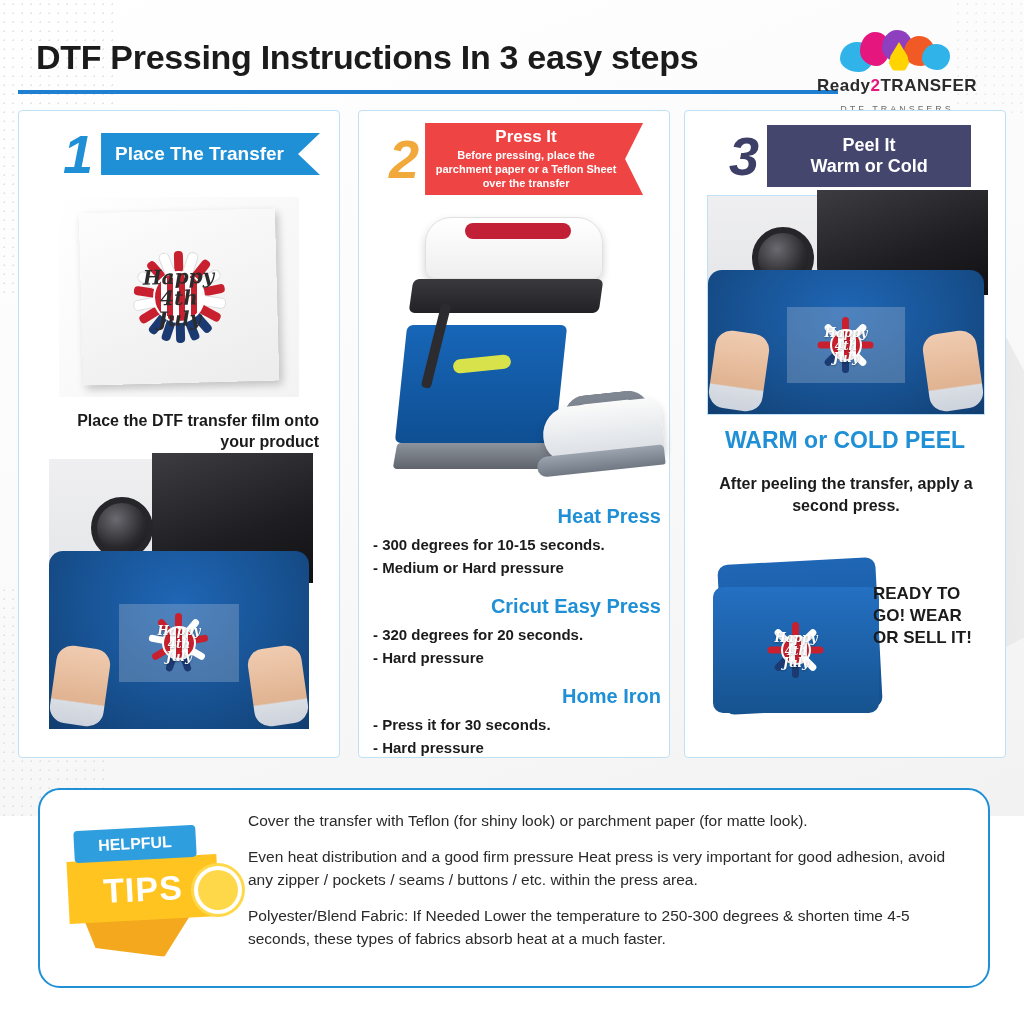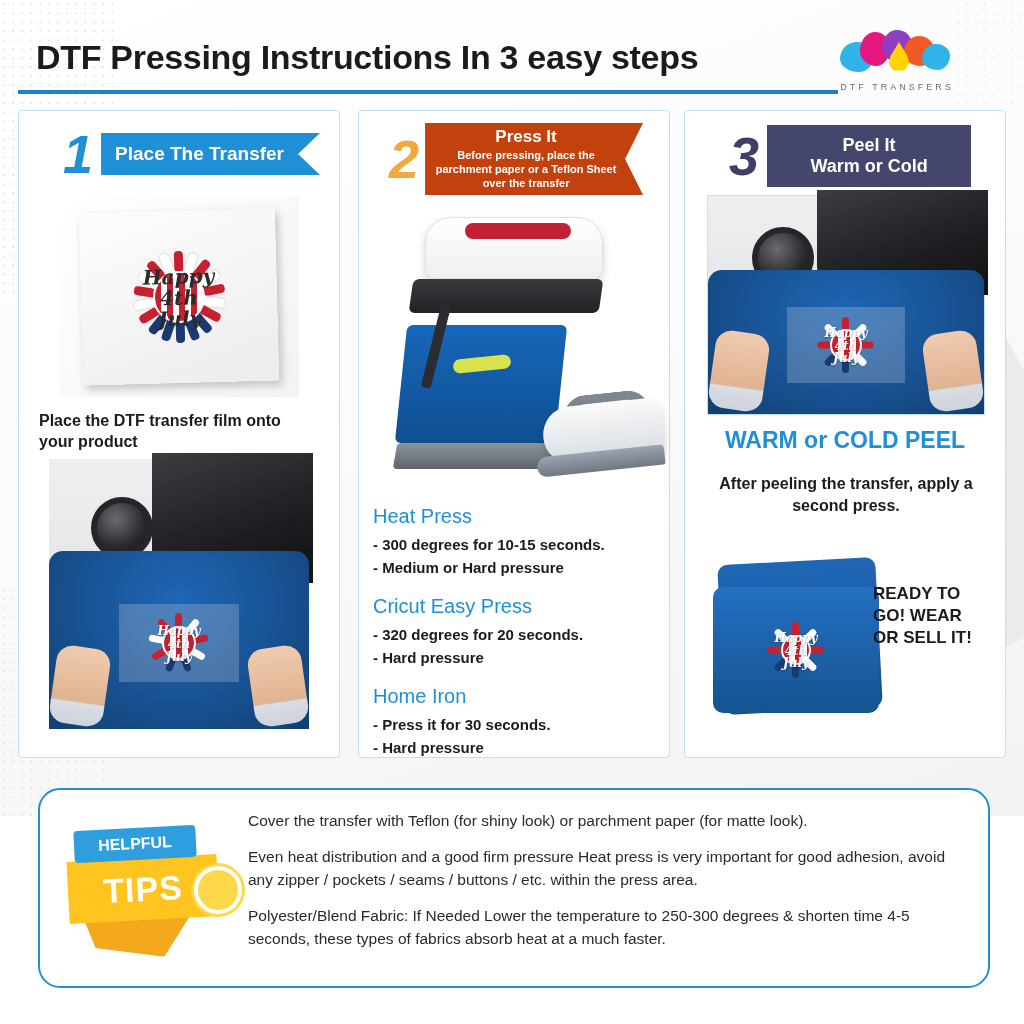--- a/index.html
+++ b/index.html
@@ -110,21 +110,21 @@
   .r1 .ribbon-body {
     background: #1f8fd6; height: 42px; padding: 0 18px 0 14px;
     font-size: 19px; margin-left: 8px;
     clip-path: polygon(0 0, 100% 0, calc(100% - 22px) 50%, 100% 100%, 0 100%);
     padding-right: 36px;
   }
   
   .r2 { left: 30px; top: 12px; }
   .r2 .num { color: #f0a93a; }
   .r2 .ribbon-body {
-    background: #c2410c; min-height: 72px; width: 218px; margin-left: 6px;
+    background: #ef4444; min-height: 72px; width: 218px; margin-left: 6px;
     clip-path: polygon(0 0, 100% 0, calc(100% - 18px) 50%, 100% 100%, 0 100%);
     padding: 4px 24px 4px 8px;
   }
   .r2 .big { font-size: 17px; margin-bottom: 2px; }
   .r2 .small { font-size: 11px; line-height: 1.25; font-weight: bold; }
   
   .r3 { left: 44px; top: 14px; }
   .r3 .num { color: #3d3f66; }
   .r3 .ribbon-body {
     background: #44466e; height: 62px; width: 204px; margin-left: 8px;
@@ -162,21 +162,21 @@
   }
   .art .script {
     position: absolute; left: 50%; top: 50%; transform: translate(-50%,-48%);
     font-family: "DejaVu Serif", serif; font-style: italic; font-weight: bold;
     color: #ffffff; text-align: center; line-height: 1.05;
     text-shadow: 0 1px 2px rgba(0,0,0,.35);
     z-index: 3;
   }
 
   .cap {
-    position: absolute; text-align: left; font-weight: bold; color: #1b1b1b;
+    position: absolute; text-align: right; font-weight: bold; color: #1b1b1b;
   }
   .cap1 { left: 20px; top: 300px; width: 280px; font-size: 16px; line-height: 1.3; }
 
   
   .press-photo {
     background: linear-gradient(180deg,#efeff1 0%,#e6e7ea 40%,#dfe0e4 100%);
     position: absolute;
   }
   .p1 { left: 30px; top: 348px; width: 260px; height: 270px; }
   .shirt {
@@ -256,21 +256,21 @@
     border-radius: 26px 26px 0 0; transform: rotate(-6deg);
   }
   .iron-sole {
     position: absolute; left: 170px; top: 244px; width: 128px; height: 20px;
     background: linear-gradient(180deg,#9aa3ae,#707883);
     border-radius: 26px 10px 6px 22px; transform: rotate(-6deg);
   }
 
   .s2-list { position: absolute; left: 14px; top: 378px; width: 288px; }
   .s2-head {
-    color: #1f8fd6; font-size: 20px; font-weight: normal; margin: 16px 0 6px 0;
+    color: #1f8fd6; font-size: 20px; font-weight: bold; margin: 16px 0 6px 0; text-align: right;
   }
   .s2-line { font-size: 15px; font-weight: bold; color: #1b1b1b; line-height: 1.5; }
 
   
   .p3 { left: 22px; top: 84px; width: 278px; height: 220px; border: 1px solid #bfe0f5; }
   .warm {
     position: absolute; left: 0; top: 316px; width: 100%;
     text-align: center; color: #1f8fd6; font-size: 23px; font-weight: bold;
   }
   .cap3 {
@@ -342,20 +342,23 @@
     <div class="title-rule"></div>
 
     <div class="brand">
       <div class="brand-mark">
         <div class="blob b1"></div>
           <div class="blob b2"></div>
           <div class="blob b3"></div>
         <div class="blob b4"></div>
           <div class="blob b5"></div>
         <div class="drop"></div>
+      </div>
+      <div class="brand-name">
+        <span>Ready</span><span class="two">2</span><span>TRANSFER</span>
       </div>
       <div class="brand-sub">DTF TRANSFERS</div>
     </div>
   </div>
 
   <div class="cards">
 
     <div class="card c1">
       <div class="ribbon r1">
         <div class="num">1</div>

